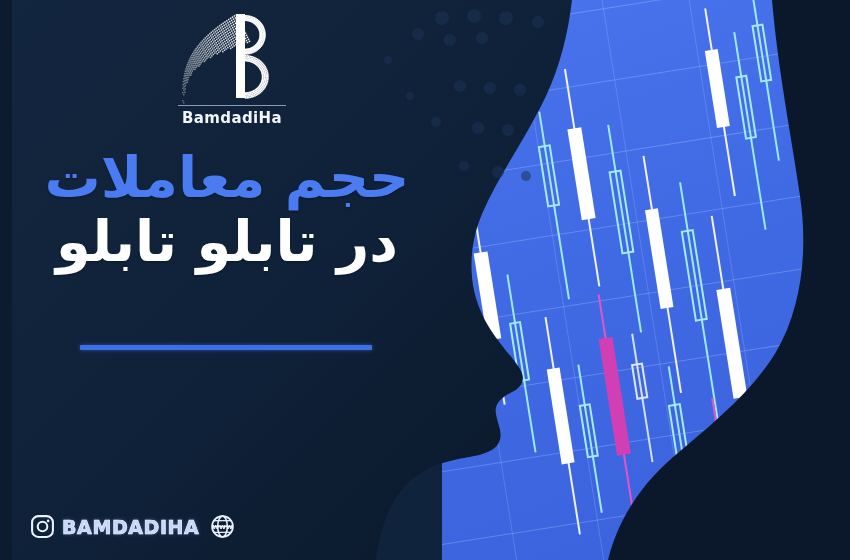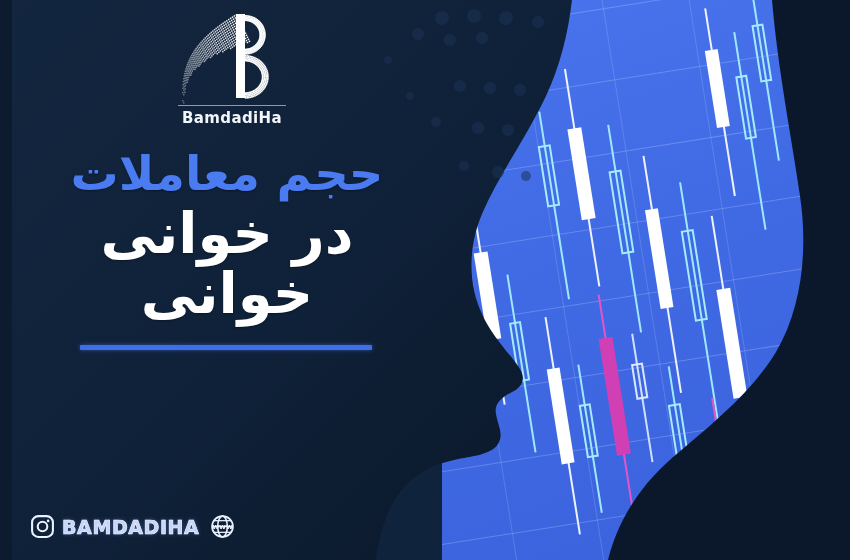--- a/index.html
+++ b/index.html
@@ -83,21 +83,21 @@
     font-family:"DejaVu Sans","Liberation Sans",sans-serif;
     font-size:15px;font-weight:700;color:#f2f6fb;letter-spacing:.4px;
     direction:ltr;
   }
 
   .headline{
     position:absolute;left:0;top:148px;width:430px;
     text-align:center;direction:rtl;
   }
   .line1{
-    font-size:48px;font-weight:700;color:#4a7bf0;
+    font-size:56px;font-weight:700;color:#4a7bf0;
     line-height:1.08;letter-spacing:-1px;
     text-shadow:0 1px 2px rgba(0,0,0,.35);
   }
   .line2{
     font-size:56px;font-weight:700;color:#ffffff;
     line-height:1.08;letter-spacing:-1px;margin-top:4px;
     text-shadow:0 1px 2px rgba(0,0,0,.35);
   }
   .divider{
     position:absolute;left:68px;top:345px;
@@ -1046,21 +1046,21 @@
           </g>
       </g>
       <g id="bmask"></g>
     </svg>
     <div class="logo-rule"></div>
     <div class="logo-word">BamdadiHa</div>
   </div>
 
   <div class="headline">
     <div class="line1">حجم معاملات</div>
-    <div class="line2">در خوانی خوانی</div>
+    <div class="line2">در تابلو تابلو</div>
   </div>
 
   <div class="divider"></div>
 
 
   <div class="footer">
 
     <div class="foot-item foot-ig">
       <svg class="foot-icon" width="25" height="25" viewBox="0 0 24 24">
         <rect x="2" y="2" width="20" height="20" rx="6" ry="6" fill="none" stroke="#eaf1ff" stroke-width="2"></rect>

